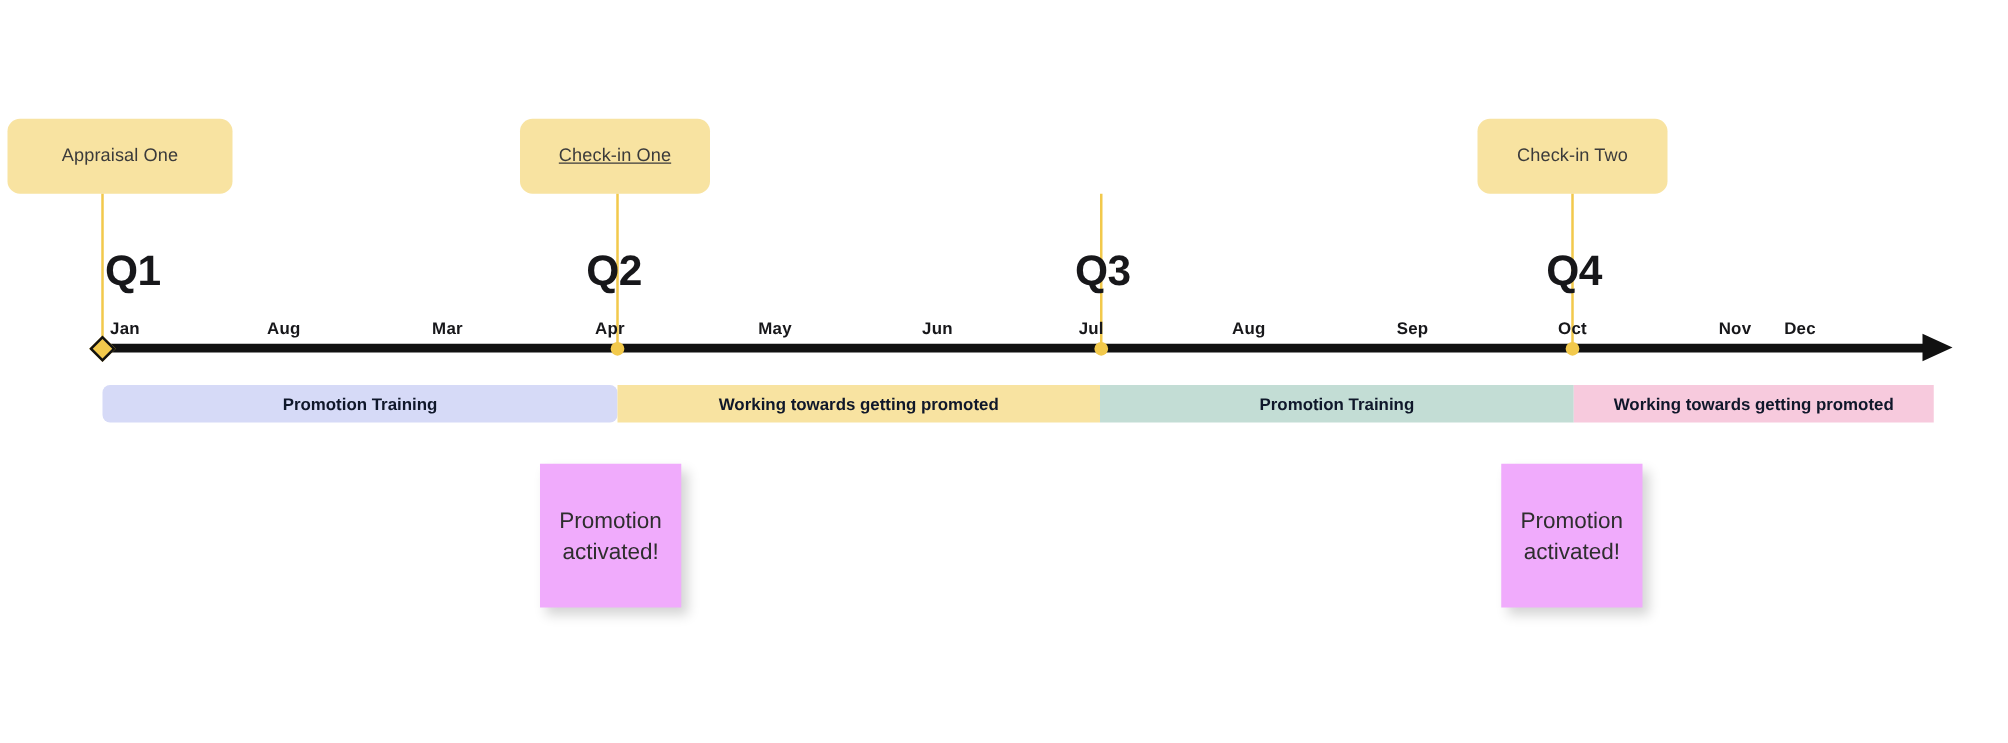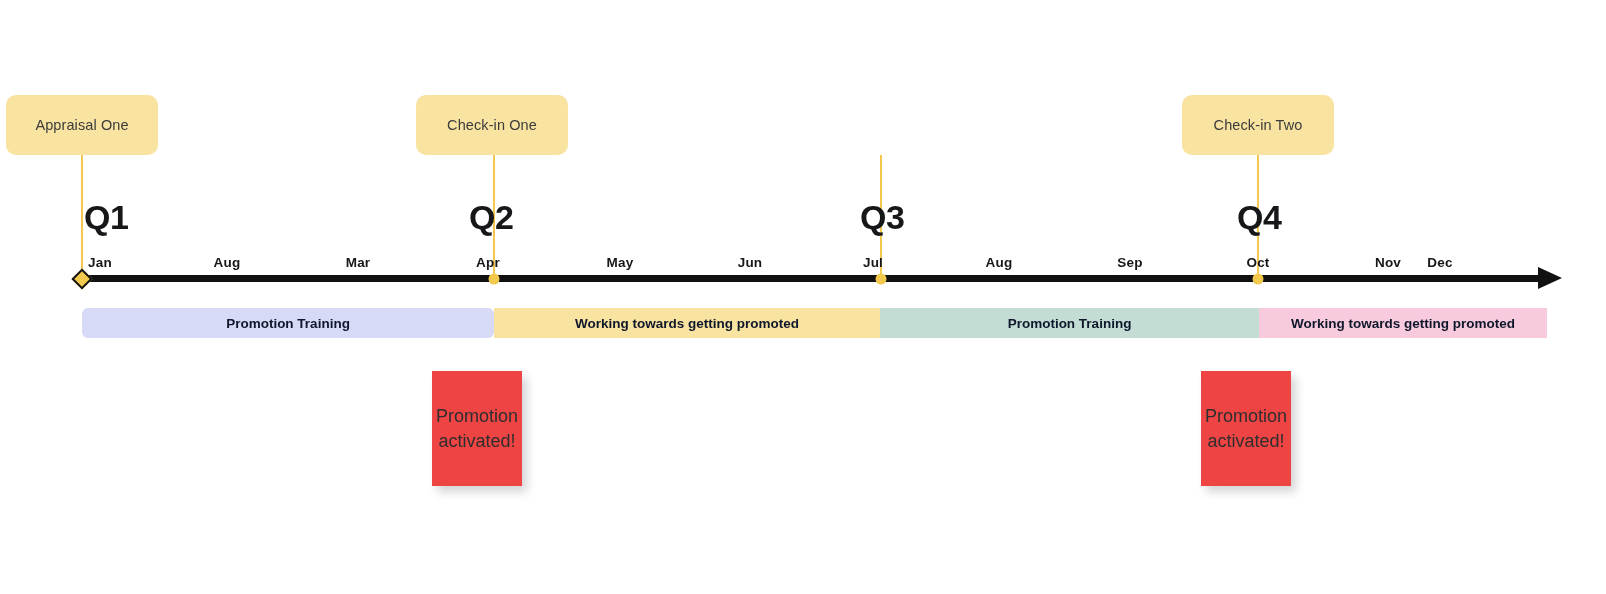--- a/index.html
+++ b/index.html
@@ -93,40 +93,40 @@
     font-weight: 700;
     color: #0f172a;
     white-space: nowrap;
   }
   .bar.mid   { border-radius: 0; }
   .bar.first { border-radius: 6px; }
 
   
   .note {
     position: absolute;
-    width: 90px; height: 115px;
-    background: #ef4444;
+    width: 113px; height: 115px;
+    background: #f0abfc;
     box-shadow: 5px 6px 9px rgba(0,0,0,0.17);
     display: flex; align-items: center; justify-content: center;
     text-align: center;
     font-size: 18px;
     color: #2e2e2e;
     line-height: 1.35;
   }
   .note span { display: block; }
 </style>
 </head>
 <body>
 
 <div id="stage">
 
-  <div class="card" style="left:6px; top:95px; width:152px;">
+  <div class="card" style="left:6px; top:95px; width:180px;">
     <span>Appraisal One</span>
   </div>
-  <div class="card" style="left:416px; top:95px; width:152px;">
+  <div class="card" style="left:416px; top:95px; width:152px;text-decoration:underline;">
     <span>Check-in One</span>
   </div>
   <div class="card" style="left:1182px; top:95px; width:152px;">
     <span>Check-in Two</span>
   </div>
 
   <div class="stem" style="left:81px;  top:155px; height:126px;"></div>
   <div class="stem" style="left:493px; top:155px; height:126px;"></div>
   <div class="stem" style="left:880px; top:155px; height:126px;"></div>
   <div class="stem" style="left:1257px;top:155px; height:126px;"></div>

